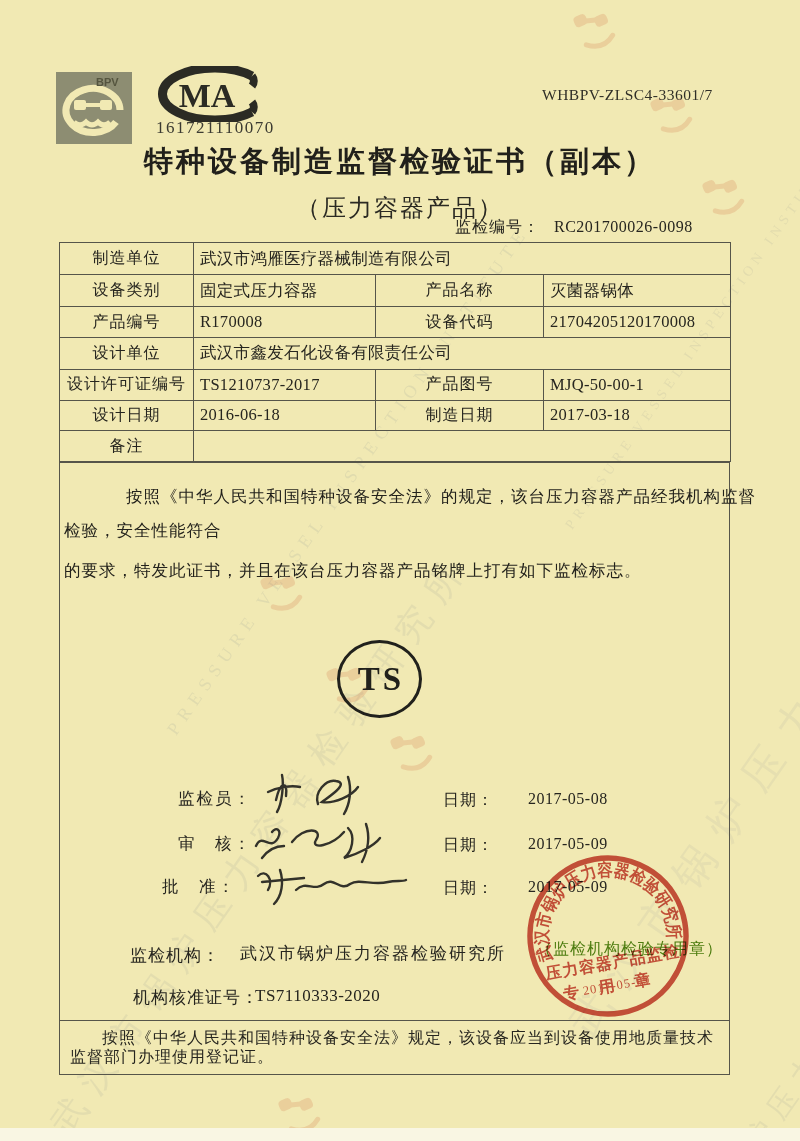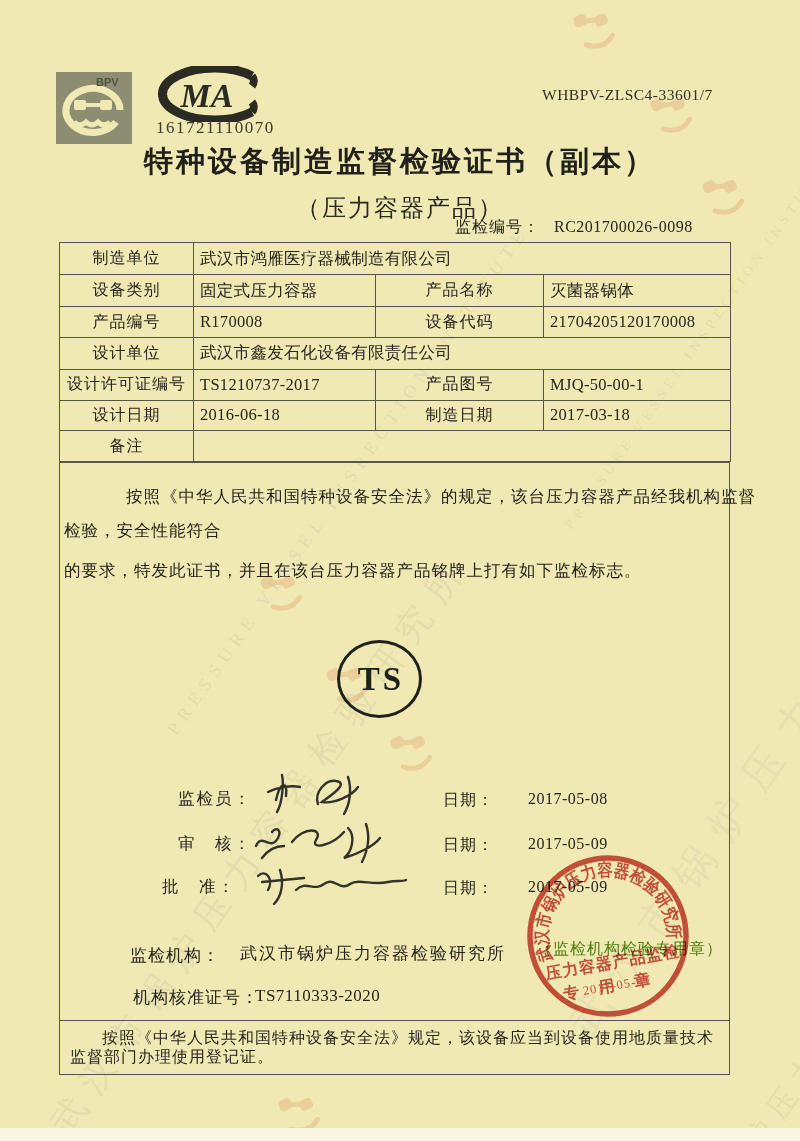--- a/index.html
+++ b/index.html
@@ -5,21 +5,21 @@
   html,body{margin:0;padding:0;background:#ddd;}
   #page{
     position:relative; width:800px; height:1141px; overflow:hidden;
     background:#f1e9b3;
     font-family:"Liberation Serif","DejaVu Serif",serif;
     color:#26251f;
   }
   .abs{position:absolute;}
   
   #bpv-logo{left:56px;top:72px;width:76px;height:72px;}
-  #cma-logo{left:148px;top:66px;width:118px;height:44px;font-style:italic;}
+  #cma-logo{left:148px;top:66px;width:118px;height:44px;}
   #cma-number{left:156px;top:118px;font-size:17px;letter-spacing:1.5px;color:#3c3b32;}
   #doc-code{left:542px;top:86px;font-size:15.5px;letter-spacing:.5px;color:#2f2e27;}
   
   #title{left:0;top:142px;width:800px;text-align:center;font-size:29px;font-weight:bold;letter-spacing:3px;color:#21201b;}
   #subtitle{left:0;top:192px;width:800px;text-align:center;font-size:24px;letter-spacing:2px;color:#2a2922;}
   #certno{left:455px;top:217px;font-size:16px;letter-spacing:1px;}
   #certno .v{margin-left:14px;letter-spacing:.5px;}
   
   #info-table{position:absolute;left:59px;top:242px;width:671px;height:220px;border-collapse:collapse;table-layout:fixed;}
   #info-table td{border:1px solid #56554a;padding:0 6px;font-size:16px;overflow:hidden;white-space:nowrap;}

